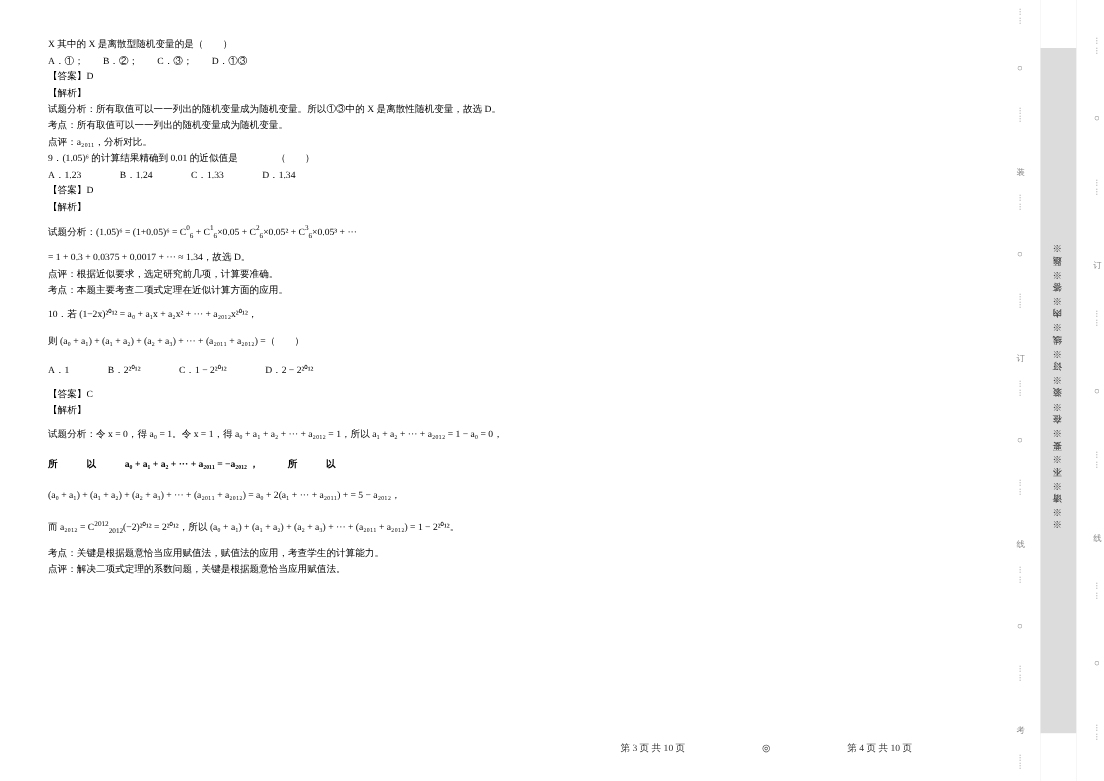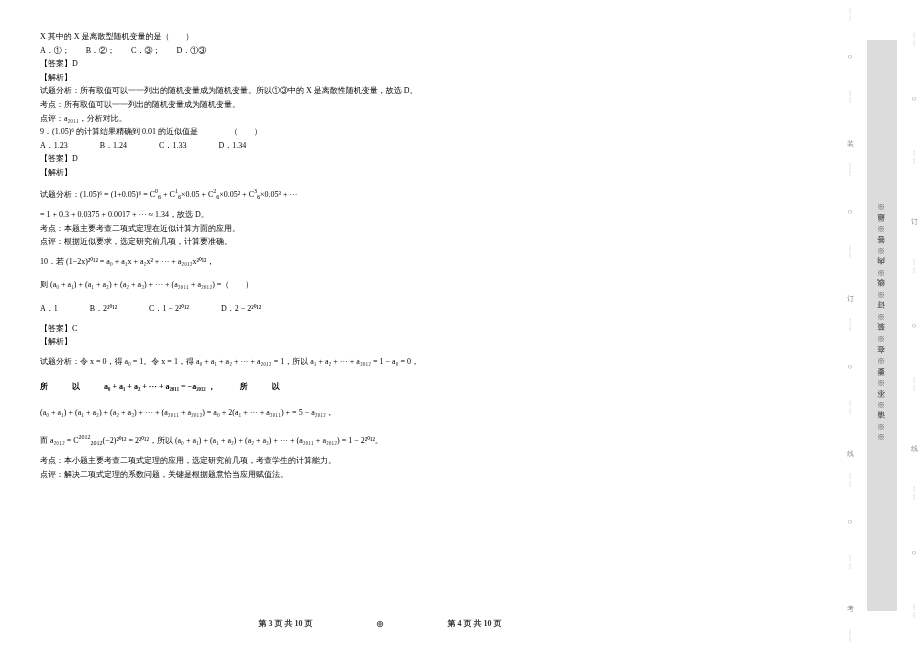--- a/index.html
+++ b/index.html
@@ -35,24 +35,23 @@
     font-size: 8px;
     color: #000;
   }
   sup { font-size: 6px; vertical-align: super; }
   sub { font-size: 6px; vertical-align: sub; }
   .footer {
     position: absolute;
     left: 0;
     width: 760px;
     bottom: 22px;
-    text-align: center;
+    text-align: right;
     font-size: 8px;
     color: #333;
-    font-weight: bold;
   }
   .sidebar {
     width: 75px;
     height: 651px;
     display: flex;
     position: relative;
   }
   .dotcol {
     width: 10px;
     height: 100%;
@@ -140,35 +139,35 @@
       <div class="line">点评：a₂₀₁₁，分析对比。</div>
 
       <div class="line">9．(1.05)⁶ 的计算结果精确到 0.01 的近似值是　　　　（　　）</div>
       <div class="line">A．1.23　　　　B．1.24　　　　C．1.33　　　　D．1.34</div>
       <div class="line answer">【答案】D</div>
       <div class="line analysis">【解析】</div>
       <div class="line" style="margin-top:6px">
         <span>试题分析：(1.05)⁶ = (1+0.05)⁶ = C</span><sup>0</sup><sub>6</sub><span> + C</span><sup>1</sup><sub>6</sub><span>×0.05 + C</span><sup>2</sup><sub>6</sub><span>×0.05² + C</span><sup>3</sup><sub>6</sub><span>×0.05³ + ···</span>
       </div>
       <div class="line" style="margin-top:6px">= 1 + 0.3 + 0.0375 + 0.0017 + ··· ≈ 1.34，故选 D。</div>
+      <div class="line">点评：根据近似要求，选定研究前几项，计算要准确。</div>
       <div class="line">考点：本题主要考查二项式定理在近似计算方面的应用。</div>
-      <div class="line">点评：根据近似要求，选定研究前几项，计算要准确。</div>
 
       <div class="line" style="margin-top:6px">10．若 (1−2x)²⁰¹² = a₀ + a₁x + a₂x² + ··· + a₂₀₁₂x²⁰¹²，</div>
       <div class="line" style="margin-top:10px">则 (a₀ + a₁) + (a₁ + a₂) + (a₂ + a₃) + ··· + (a₂₀₁₁ + a₂₀₁₂) =（　　）</div>
       <div class="line" style="margin-top:10px">A．1　　　　B．2²⁰¹²　　　　C．1 − 2²⁰¹²　　　　D．2 − 2²⁰¹²</div>
       <div class="line answer" style="margin-top:6px">【答案】C</div>
       <div class="line analysis">【解析】</div>
       <div class="line" style="margin-top:6px">试题分析：令 x = 0，得 a₀ = 1。令 x = 1，得 a₀ + a₁ + a₂ + ··· + a₂₀₁₂ = 1，所以 a₁ + a₂ + ··· + a₂₀₁₂ = 1 − a₀ = 0，</div>
       <div class="line" style="margin-top:12px; text-align: justify; font-weight: bold;">所　　　以　　　a₀ + a₁ + a₂ + ··· + a₂₀₁₁ = −a₂₀₁₂ ，　　　所　　　以</div>
       <div class="line" style="margin-top:12px">(a₀ + a₁) + (a₁ + a₂) + (a₂ + a₃) + ··· + (a₂₀₁₁ + a₂₀₁₂) = a₀ + 2(a₁ + ··· + a₂₀₁₁) + = 5 − a₂₀₁₂，</div>
       <div class="line" style="margin-top:12px">
         <span>而 a₂₀₁₂ = C</span><sup>2012</sup><sub>2012</sub><span>(−2)²⁰¹² = 2²⁰¹²，所以 (a₀ + a₁) + (a₁ + a₂) + (a₂ + a₃) + ··· + (a₂₀₁₁ + a₂₀₁₂) = 1 − 2²⁰¹²。</span>
       </div>
-      <div class="line" style="margin-top:6px">考点：本小题主要考查二项式定理的应用，选定研究前几项，考查学生的计算能力。</div>
+      <div class="line" style="margin-top:6px">考点：关键是根据题意恰当应用赋值法，赋值法的应用，考查学生的计算能力。</div>
       <div class="line">点评：解决二项式定理的系数问题，关键是根据题意恰当应用赋值法。</div>
     </div>
 
     <div class="footer">
       <span>第 3 页  共 10 页</span>
       <span class="foot-sep"></span>
       <span>◎</span>
       <span class="foot-sep"></span>
       <span>第 4 页  共 10 页</span>
     </div>

